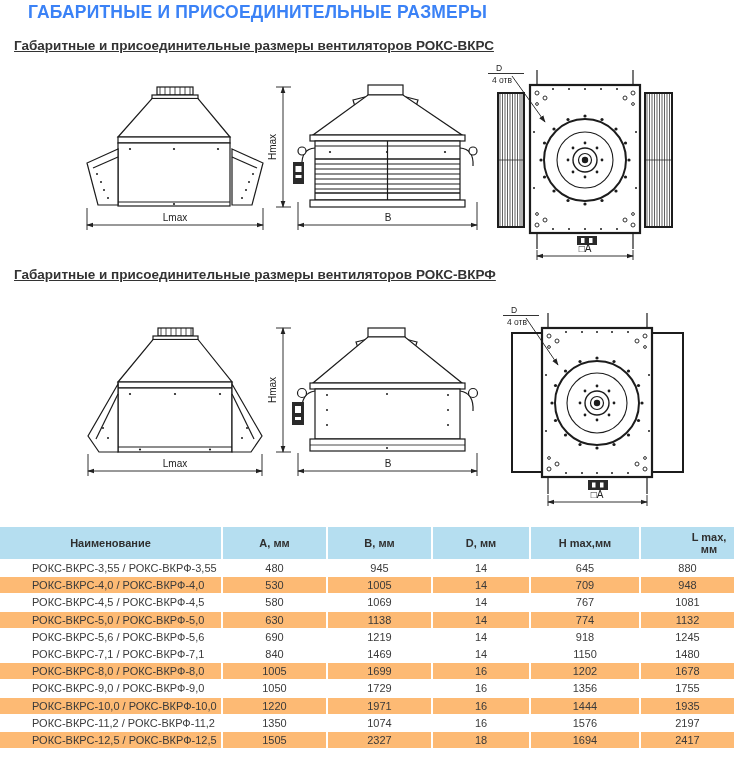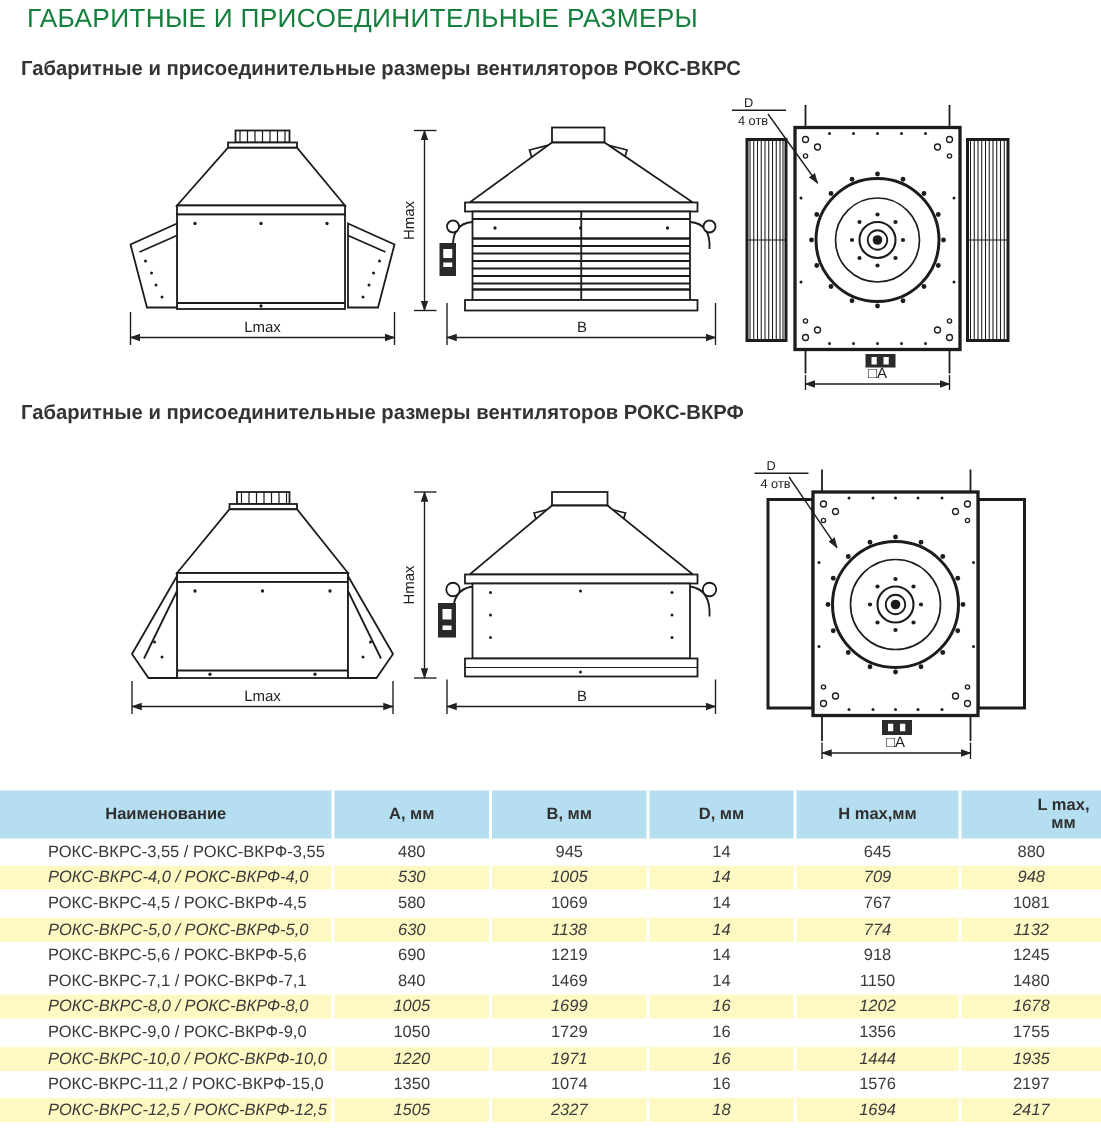--- a/index.html
+++ b/index.html
@@ -1,25 +1,25 @@
 <!DOCTYPE html>
 <html lang="ru"><head>
 <meta charset="utf-8">
 <style>
   html,body{margin:0;padding:0;}
   body{
     width:734px;height:758px;background:#ffffff;position:relative;overflow:hidden;
     font-family:"Liberation Sans","DejaVu Sans",sans-serif;color:#333;
   }
   .page-title{
-    position:absolute;left:18px;top:2px;font-size:17.5px;font-weight:normal;
-    color:#15803d;letter-spacing:.2px;
+    position:absolute;left:28px;top:2px;font-size:17.5px;font-weight:bold;
+    color:#3b82f6;letter-spacing:.2px;
   }
   .section-subtitle{
-    position:absolute;left:14px;font-size:13.5px;font-weight:bold;color:#333;
+    position:absolute;left:14px;font-size:13.5px;font-weight:bold;color:#333;text-decoration:underline;
   }
   #subtitle-vkrs{top:38px;}
   #subtitle-vkrf{top:267px;}
   .drawing-row{position:absolute;left:0;width:734px;}
   #drawings-vkrs{top:62px;height:200px;}
   #drawings-vkrf{top:298px;height:228px;}
   svg{display:block;}
   svg text{font-family:"Liberation Sans","DejaVu Sans",sans-serif;fill:#222;}
   .dim-label{font-size:10px;}
   .small-label{font-size:8.5px;}
@@ -38,21 +38,21 @@
     background:#b5def0;height:30px;font-weight:bold;text-align:center;
     border-left:2px solid #fff;border-right:2px solid #fff;font-size:11px;color:#2f2f2f;
   }
   table.dim-table th:first-child{border-left:none;}
   table.dim-table th:last-child{border-right:none;padding-left:44px;}
   table.dim-table td{
     height:16.2px;padding:0;text-align:center;
     border-left:2px solid #fff;border-right:2px solid #fff;border-top:1px solid #fff;
   }
   table.dim-table td.name-cell{text-align:left;padding-left:6px;}
-  table.dim-table tr.alt td{background:#fef9c3;font-style:italic;}
+  table.dim-table tr.alt td{background:#fdba74;}
   table.dim-table td:first-child{border-left:none;padding-left:32px;}
   table.dim-table td:last-child{border-right:none;}
 </style>
 </head>
 <body>
 
 <div class="page-title">ГАБАРИТНЫЕ И ПРИСОЕДИНИТЕЛЬНЫЕ РАЗМЕРЫ</div>
 
 <div class="section-subtitle" id="subtitle-vkrs">Габаритные и присоединительные размеры вентиляторов РОКС-ВКРС</div>
 
@@ -518,21 +518,21 @@
       </tr>
       <tr class="alt">
         <td class="name-cell">РОКС-ВКРС-10,0 / РОКС-ВКРФ-10,0</td>
         <td>1220</td>
         <td>1971</td>
         <td>16</td>
         <td>1444</td>
         <td>1935</td>
       </tr>
       <tr>
-        <td class="name-cell">РОКС-ВКРС-11,2 / РОКС-ВКРФ-15,0</td>
+        <td class="name-cell">РОКС-ВКРС-11,2 / РОКС-ВКРФ-11,2</td>
         <td>1350</td>
         <td>1074</td>
         <td>16</td>
         <td>1576</td>
         <td>2197</td>
       </tr>
       <tr class="alt">
         <td class="name-cell">РОКС-ВКРС-12,5 / РОКС-ВКРФ-12,5</td>
         <td>1505</td>
         <td>2327</td>

